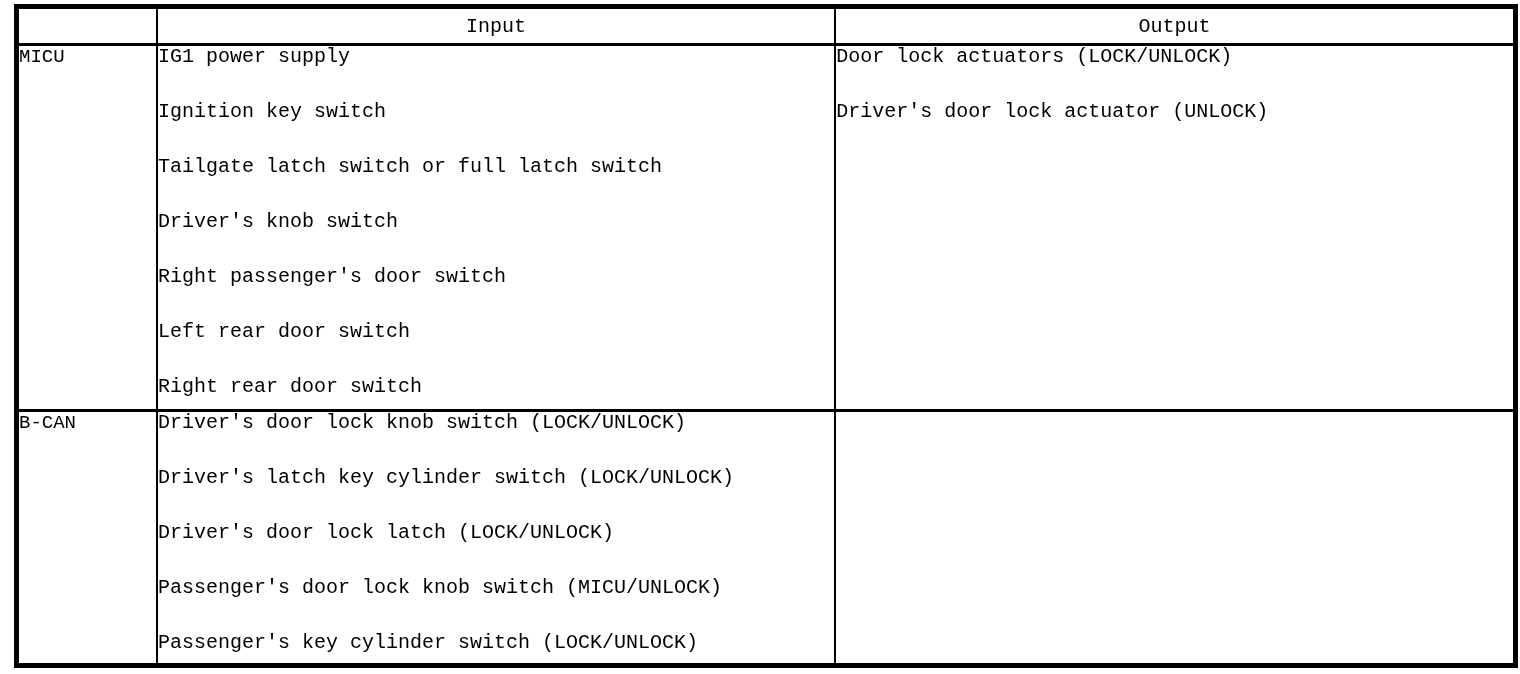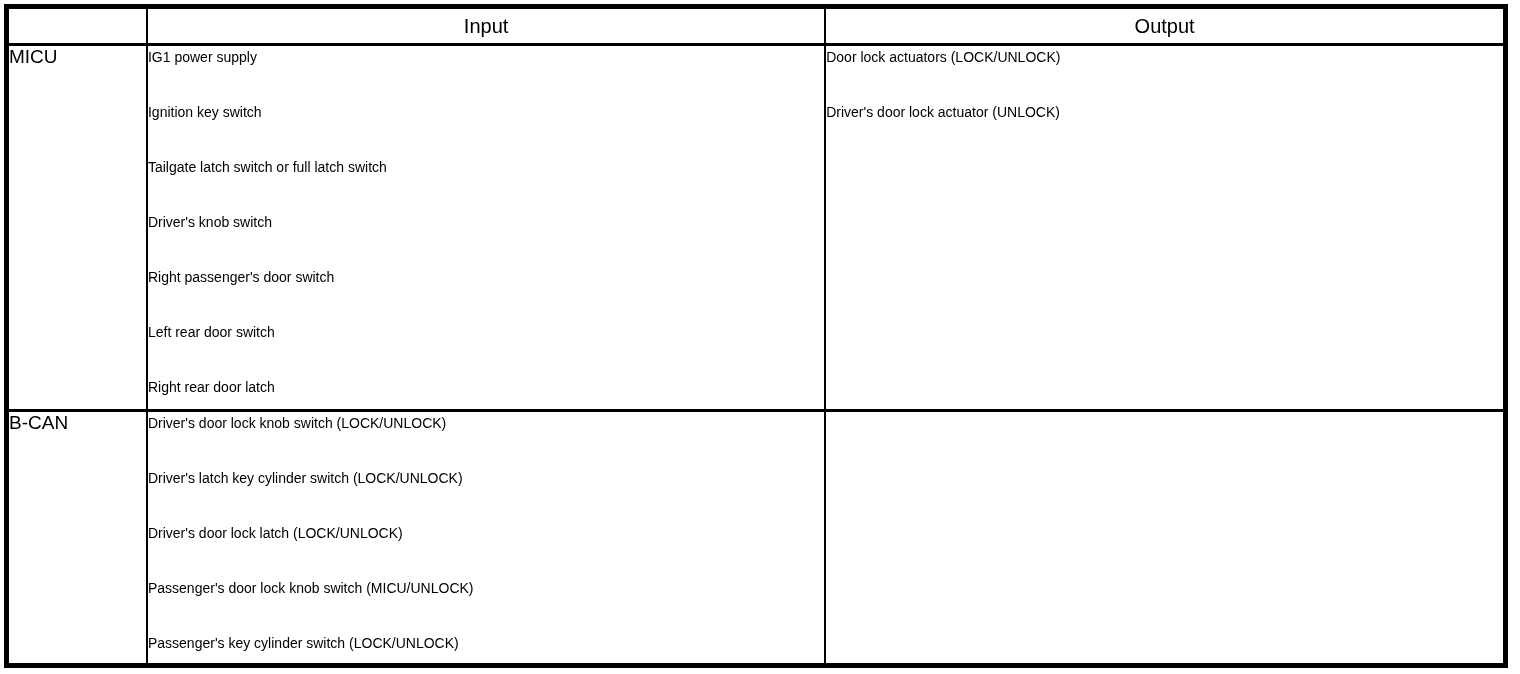--- a/index.html
+++ b/index.html
@@ -11,27 +11,28 @@
   }
   .page {
     position: relative;
     width: 1520px;
     height: 674px;
     background: #ffffff;
     overflow: hidden;
   }
   table.io-table {
     position: absolute;
-    left: 4px;
+    left: 14px;
     top: 4px;
     width: 1504px;
     height: 664px;
     border-collapse: collapse;
     table-layout: fixed;
     background: #ffffff;
+    font-family: Liberation Mono, monospace;
   }
   table.io-table col.c-source { width: 140px; }
   table.io-table col.c-input  { width: 676px; }
   table.io-table col.c-output { width: 678px; }
 
   table.io-table th,
   table.io-table td {
     border: 2px solid #000000;
     vertical-align: top;
     padding: 0;
@@ -58,21 +59,21 @@
 
   td.source-cell {
     font-size: 19px;
     padding: 7px 2px 0 3px;
     white-space: nowrap;
   }
   td.list-cell {
     padding: 7px 2px 0 4px;
   }
   .item {
-    font-size: 14px;
+    font-size: 20px;
     line-height: 22px;
     margin: 0 0 33px 0;
     white-space: nowrap;
   }
   .item:last-child { margin-bottom: 0; }
 </style>
 </head>
 <body>
 
 <div class="page">
@@ -90,21 +91,21 @@
     </tr>
     <tr class="row-micu">
       <td class="source-cell">MICU</td>
       <td class="list-cell">
         <div class="item">IG1 power supply</div>
         <div class="item">Ignition key switch</div>
         <div class="item">Tailgate latch switch or full latch switch</div>
         <div class="item">Driver's knob switch</div>
         <div class="item">Right passenger's door switch</div>
         <div class="item">Left rear door switch</div>
-        <div class="item">Right rear door latch</div>
+        <div class="item">Right rear door switch</div>
       </td>
       <td class="list-cell">
         <div class="item">Door lock actuators (LOCK/UNLOCK)</div>
         <div class="item">Driver's door lock actuator (UNLOCK)</div>
       </td>
     </tr>
     <tr class="row-bcan">
       <td class="source-cell">B-CAN</td>
       <td class="list-cell">
         <div class="item">Driver's door lock knob switch (LOCK/UNLOCK)</div>

